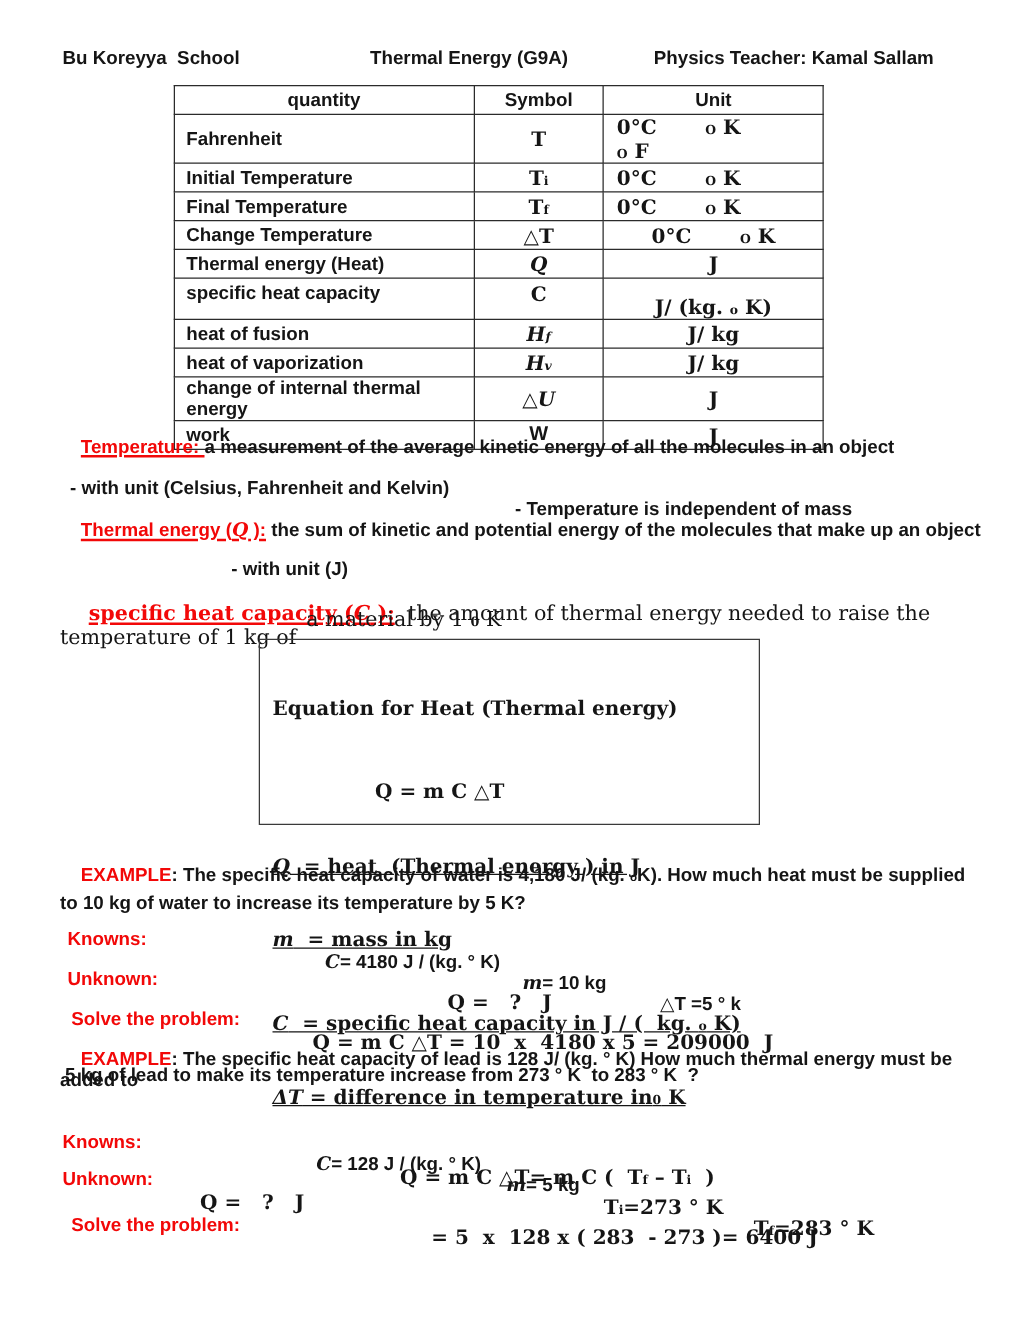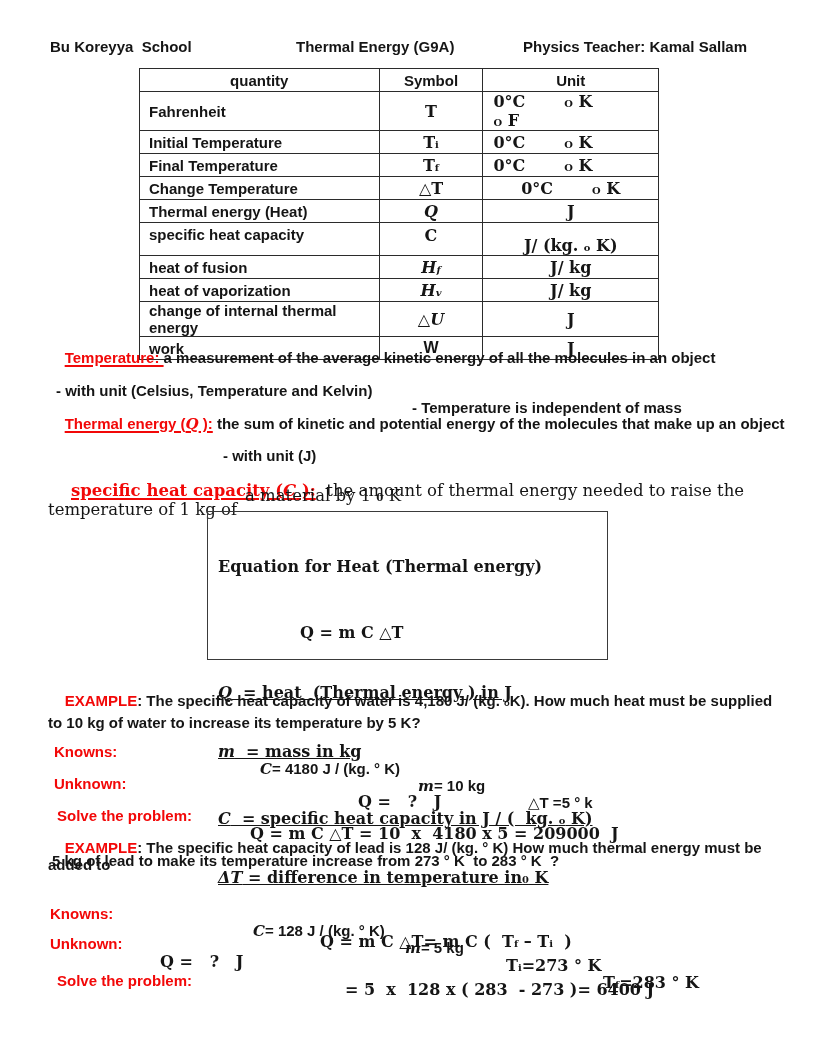--- a/index.html
+++ b/index.html
@@ -37,21 +37,21 @@
   .qtable tr.tall td { height:33px; }
   .qtable tr.tall td.unit { vertical-align:bottom; }
 
   
   .def1  { left:48px;  top:332px; }
   .def1s { left:0; top:365px; width:816px; height:20px; }
   .def1s .l { position:absolute; left:56px; }
   .def1s .r { position:absolute; left:412px; }
   .def2  { left:48px;  top:398px; }
   .def2s { left:0; top:430px; width:816px; height:20px; }
-  .def2s .l { position:absolute; left:185px;margin-left:38px; }
+  .def2s .l { position:absolute; left:185px; }
   .def2s .r { position:absolute; left:312px; }
   .def3  { left:48px;  top:462px; font-size:16.5px; }
   .def3 .dtext { font-weight:normal; }
   .def3b { left:245px; top:486px; font-size:16.5px; font-weight:normal; }
 
   
   .eqbox { position:absolute; left:207px; top:511px; width:401px; height:149px;
            border:1.6px solid #3a3a3a; padding:7px 10px 0 10px;
            font-family:"DejaVu Serif","Liberation Serif","DejaVu Sans",serif;
            font-size:16px; font-weight:bold; white-space:pre-wrap; }
@@ -61,21 +61,21 @@
 
   
   .ex1p { left:48px; top:668px; width:737px; line-height:1.45; }
   .krow { left:0; width:816px; height:22px; }
   .krow span { position:absolute; white-space:pre-wrap; }
   .ex1k { top:726px; } .ex1k .lab { left:54px; } .ex1k .i0 { left:260px; } .ex1k .i1 { left:418px; } .ex1k .i2 { left:528px; }
   .ex1u { top:758px; } .ex1u .lab { left:54px; } .ex1u .val { left:358px; }
   .ex1s { top:790px; } .ex1s .lab { left:57px; } .ex1s .val { left:250px; }
   .ex2p1 { left:48px; top:822px; width:745px; }
   .ex2p2 { left:52px; top:852px; width:745px; }
-  .ex2k { top:888px; } .ex2k .lab { left:50px; } .ex2k .i0 { left:253px; } .ex2k .i1 { left:405px; } .ex2k .i2 { left:506px; } .ex2k .i3 { left:603px; }
+  .ex2k { top:888px; } .ex2k .lab { left:50px; } .ex2k .i0 { left:253px; } .ex2k .i1 { left:405px; } .ex2k .i2 { left:483px; } .ex2k .i3 { left:603px; }
   .ex2u { top:918px; } .ex2u .lab { left:50px; } .ex2u .val { left:160px; } .ex2u .frm { left:320px; top:14px; }
   .ex2s { top:955px; } .ex2s .lab { left:57px; }
   .ex2f { left:345px; top:980px; }
 
   .serifval { font-family:"DejaVu Serif","Liberation Serif","DejaVu Sans",serif; font-size:16px; font-weight:bold; }
 </style>
 </head>
 <body>
 
 <div class="page">
@@ -146,21 +146,21 @@
       <td class="sym" style="font-family:'Liberation Sans',sans-serif;">W</td>
       <td class="unit">J</td>
     </tr>
   </tbody>
     </table>
 
   <div class="abs sans15 def1">
     <span class="redu">Temperature: </span><span>a measurement of the average kinetic energy of all the molecules in an object</span>
   </div>
   <div class="abs sans15 def1s">
-    <span class="l">- with unit (Celsius, Temperature and Kelvin)</span>
+    <span class="l">- with unit (Celsius, Fahrenheit and Kelvin)</span>
     <span class="r">- Temperature is independent of mass</span>
   </div>
 
   <div class="abs sans15 def2">
     <span class="redu">Thermal energy (<i>Q</i> ):</span><span> the sum of kinetic and potential energy of the molecules that make up an object</span>
   </div>
   <div class="abs sans15 def2s">
     <span class="l">- with unit (J)</span>
   </div>
 

